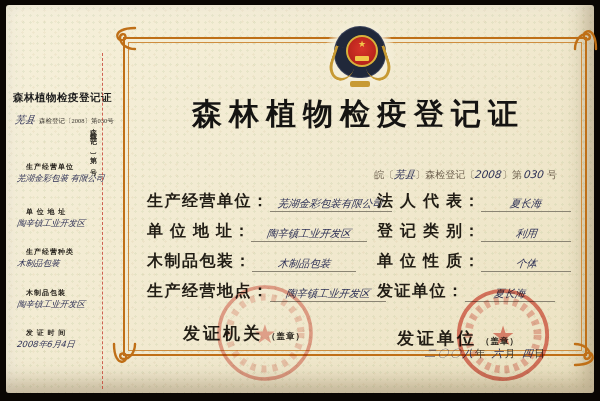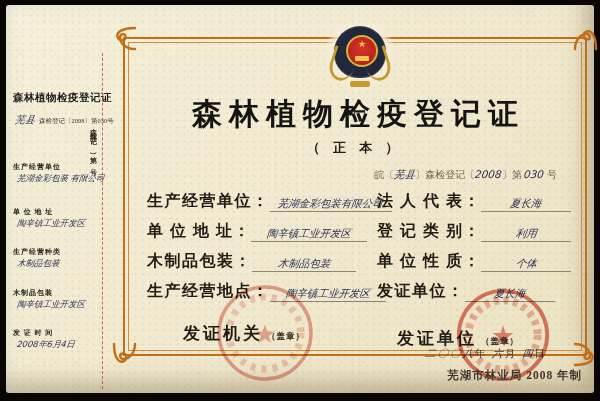--- a/index.html
+++ b/index.html
@@ -16,21 +16,21 @@
     box-shadow: inset -8px -10px 22px rgba(95,70,35,.35), inset 6px 5px 16px rgba(255,255,255,.3);
     border-radius:3px;
   }
   
   .stub{position:absolute;left:0;top:0;width:100px;height:388px;}
   .stub-title{position:absolute;left:7px;top:86px;font-family:"Liberation Sans",sans-serif;font-weight:bold;font-size:10.5px;color:#1c1c1c;letter-spacing:.5px;white-space:nowrap;}
   .stub-reg{position:absolute;left:9px;top:104px;white-space:nowrap;}
   .stub-reg .hw{font-size:10px;}
   .stub-reg .tiny{font-size:6.5px;color:#3c3832;}
   .stub-row{position:absolute;left:7px;width:92px;}
-  .stub-row .lbl{font-size:7px;font-weight:bold;color:#2a261f;letter-spacing:1px;}
+  .stub-row .lbl{font-size:7px;font-weight:bold;color:#2a261f;letter-spacing:1px;margin-left:13px;}
   .stub-row .val{font-size:8.5px;line-height:10px;display:block;margin-left:4px;}
   .hw{font-family:"DejaVu Sans",sans-serif;font-style:italic;color:#2e3156;transform:skewX(-7deg);display:inline-block;}
   
   .perf-line{position:absolute;left:96px;top:48px;height:336px;border-left:1.5px dashed rgba(196,62,48,.8);}
   .perf-text{position:absolute;left:82px;top:118px;writing-mode:vertical-rl;text-orientation:upright;font-size:7px;letter-spacing:3px;color:#33302a;font-weight:bold;}
   
   .frame{position:absolute;left:117px;top:32px;width:460px;height:315px;border:2px solid #bf6f17;}
   .frame-inner{position:absolute;inset:3px;border:1px solid #cf8d3e;}
   .corner{position:absolute;width:26px;height:26px;color:#bf6f17;}
   .corner svg{width:100%;height:100%;}
@@ -129,21 +129,20 @@
             <path d="M24 3 C12 3 5 7 6.5 12 C8 17 15 15.5 14.5 11.5 C14 8 9 8.5 9 12.5 C9 19 16 24 24 24" fill="none" stroke="currentColor" stroke-width="2.4" stroke-linecap="round"></path>
           </svg>
       </div>
       <div class="corner c-bl">
         <svg viewBox="0 0 26 26">
             <path d="M24 3 C12 3 5 7 6.5 12 C8 17 15 15.5 14.5 11.5 C14 8 9 8.5 9 12.5 C9 19 16 24 24 24" fill="none" stroke="currentColor" stroke-width="2.4" stroke-linecap="round"></path>
           </svg>
       </div>
 
       <div class="cert-title">森林植物检疫登记证</div>
-      <div class="cert-sub">（ 正 本 ）</div>
 
       <div class="serial">
         <span>皖〔</span><span class="hw">芜县</span><span>〕森检登记〔</span><span class="hw">2008</span><span>〕第</span> <span class="hw">030</span> <span>号</span>
       </div>
 
       <div class="row col-l" style="top:152px">
         <span class="lab">生产经营单位：</span><span class="uline" style="min-width:118px"><span class="hw">芜湖金彩包装有限公司</span></span>
       </div>
       <div class="row col-l" style="top:182px">
         <span class="lab">单 位 地 址：</span><span class="uline" style="min-width:112px"><span class="hw">陶辛镇工业开发区</span></span>
@@ -203,15 +202,14 @@
       </svg>
     </div>
     <div class="seal" style="left:449px;top:282px">
       <svg width="96" height="96" viewBox="0 0 100 100">
         <circle cx="50" cy="50" r="46" fill="none" stroke="#cf3322" stroke-width="4" opacity="0.75"></circle>
         <circle cx="50" cy="50" r="36" fill="none" stroke="#cf3322" stroke-width="8" opacity="0.38" stroke-dasharray="5 5"></circle>
         <text x="50" y="60" text-anchor="middle" font-size="28" fill="#cf3322" opacity="0.65">★</text>
       </svg>
     </div>
 
-    <div class="footer">芜湖市林业局 2008 年制</div>
   </div>
 </div>
 
 </body></html>

